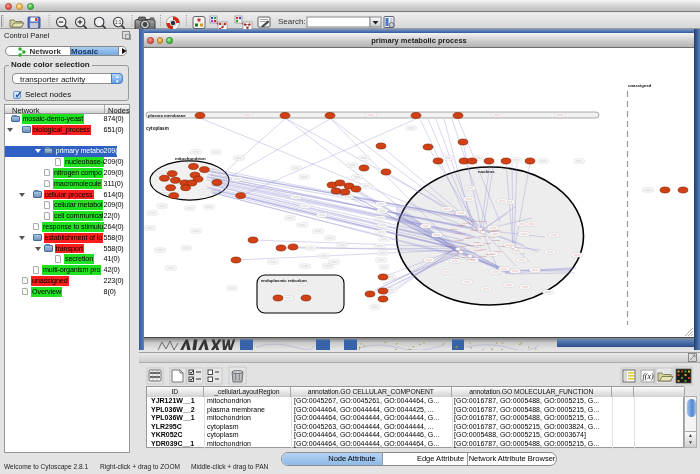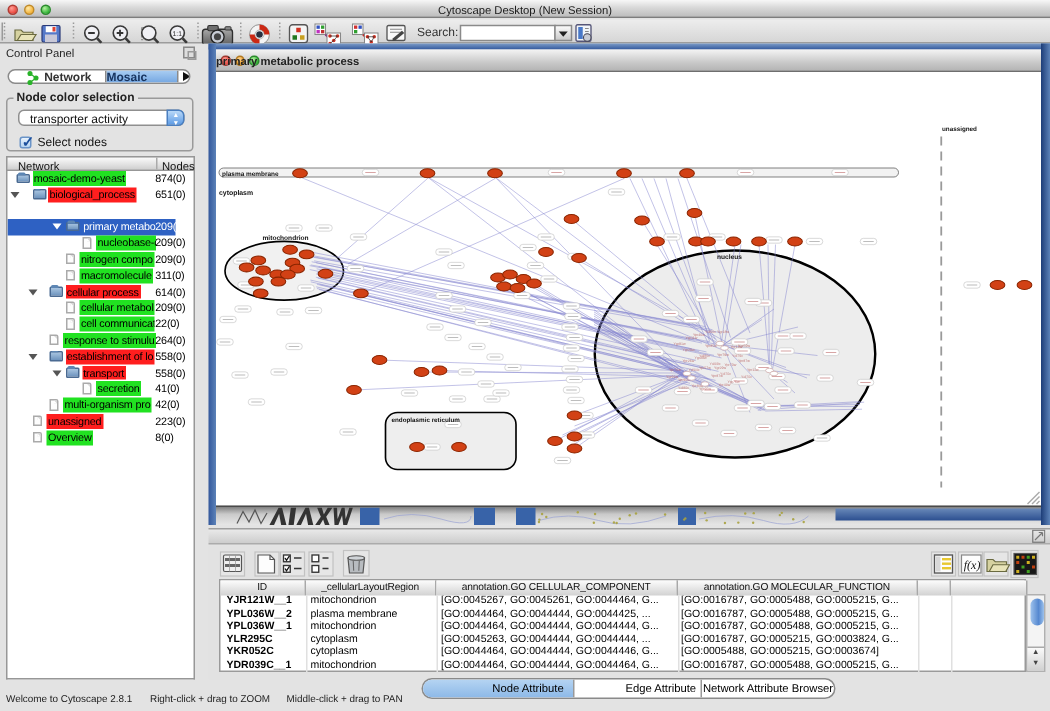--- a/index.html
+++ b/index.html
@@ -49,21 +49,21 @@
 .file { position:absolute; top:1.4px; width:6px; height:7.5px; background:#fdfdfd; border:0.5px solid #aaa; border-radius:0 1.5px 0 0; }
 .file:before { content:""; position:absolute; right:0; top:0; border-top:2.5px solid #d8d8d8; border-left:2.5px solid #fff; }
 
 .status { top:463px; font-size:6.6px; color:#222; }
 
 #netwin-top { left:139px; top:29px; width:561px; height:4px; background:linear-gradient(#7c9cc8,#33589c); }
 #netwin-left { left:139px; top:29px; width:5px; height:321px; background:linear-gradient(90deg,#33589c,#5c82b8); }
 #netwin-right { left:694px; top:29px; width:6px; height:321px; background:linear-gradient(90deg,#1d3d78,#5c82b8); }
 #netwin-titlebar { left:144px; top:33px; width:550px; height:15px;
   background:linear-gradient(#f4f4f4,#cacaca 60%,#b4b4b4); border-bottom:1px solid #6e6e6e; }
-#netwin-titlebar .title { width:100%; font-size:7.5px; font-weight:bold; color:#222; top:3px; }
+#netwin-titlebar .title { width:100%; text-align:center; font-size:7.5px; font-weight:bold; color:#222; top:3px; }
 .nlight { width:6.5px; height:6.5px; border-radius:50%; top:4px; }
 
 #strip { left:144px; top:337px; width:550px; height:13px; background:linear-gradient(#818181,#cacaca 40%,#e6e6e6); border-top:1px solid #4a4a4a; overflow:hidden; }
 #stripblue { left:557px; top:339px; width:137px; height:8px; background:linear-gradient(#6888b8,#2c4f90); }
 
 #dp-title { left:139px; top:352px; width:561px; height:11px; background:linear-gradient(#e9e9e9,#cdcdcd); border-top:1px solid #9f9f9f; border-bottom:1px solid #ababab; font-size:7.5px; color:#222; }
 #dp-title span { position:absolute; left:6px; top:18px; }
 #dp-body { left:139px; top:364px; width:561px; height:89px; background:#e2e2e2; }
 #dp-table { left:146px; top:386px; width:538px; height:62px; background:#fff; border:1px solid #9a9a9a; }
 .th { position:absolute; top:0; height:9.5px; letter-spacing:-0.1px; background:linear-gradient(#fcfcfc,#d2d2d2); border-right:1px solid #a8a8a8; font-size:6.8px; color:#111; text-align:center; line-height:9.5px; overflow:hidden; }
@@ -77,21 +77,20 @@
 #seg .s1 { width:100px; background:linear-gradient(#b5d4f2,#8db9e8);padding-left:40px; }
 #seg .s2 { width:85px; border-left:1px solid #999;padding-left:31px; }
 #seg .s3 { flex:1; border-left:1px solid #999; }
 </style></head>
 <body>
 
 <div id="titlebar" class="abs">
   <div class="light abs" style="left:5px;  background:radial-gradient(circle at 35% 30%,#ff9d94,#ec4c42 70%); border:0.5px solid #b03c34;"></div>
   <div class="light abs" style="left:16px; background:radial-gradient(circle at 35% 30%,#ffe9a8,#f5b63e 70%); border:0.5px solid #c08a28;"></div>
   <div class="light abs" style="left:27px; background:radial-gradient(circle at 35% 30%,#b5f0a0,#37b83a 70%); border:0.5px solid #2a8a2c;"></div>
-  <div class="title abs">Cytoscape Desktop (New Session)</div>
 </div>
 
 <div id="toolbar" class="abs"></div>
 <svg class="abs" style="left:0;top:13px;" width="700" height="16">
 <line x1="3.0" y1="2" x2="3.0" y2="14" stroke="#9a9a9a" stroke-width="1" stroke-dasharray="1,1.4"></line>
 <line x1="49" y1="2" x2="49" y2="14" stroke="#9a9a9a" stroke-width="1" stroke-dasharray="1,1.4"></line>
 <line x1="132" y1="2" x2="132" y2="14" stroke="#9a9a9a" stroke-width="1" stroke-dasharray="1,1.4"></line>
 <line x1="160.5" y1="2" x2="160.5" y2="14" stroke="#9a9a9a" stroke-width="1" stroke-dasharray="1,1.4"></line>
 <line x1="186.5" y1="2" x2="186.5" y2="14" stroke="#9a9a9a" stroke-width="1" stroke-dasharray="1,1.4"></line>
 <line x1="1.5" y1="2" x2="1.5" y2="14" stroke="#9a9a9a" stroke-width="1"></line>

